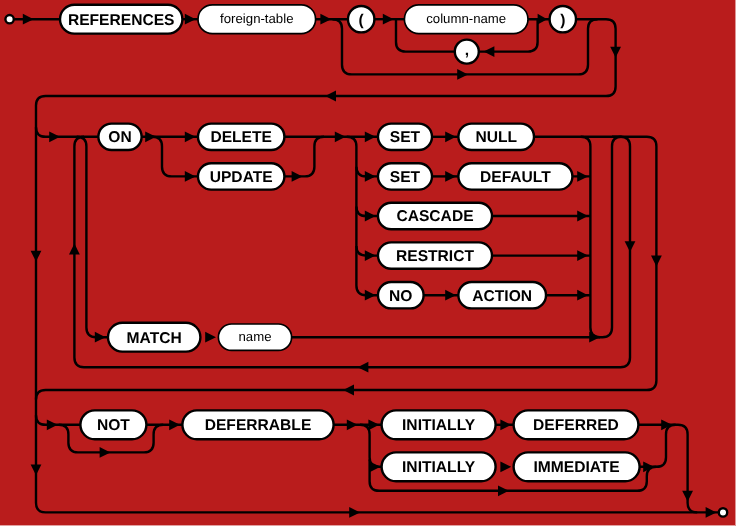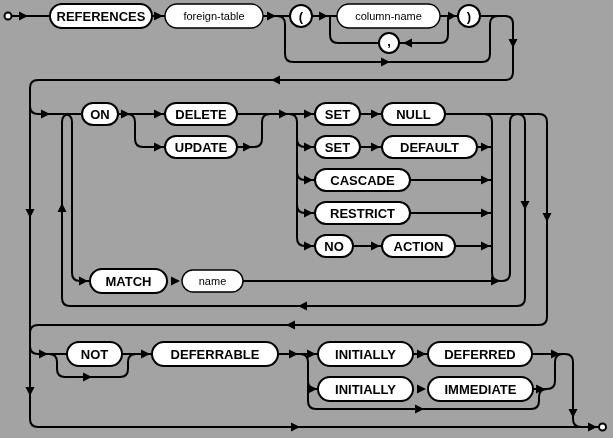--- a/index.html
+++ b/index.html
@@ -1,16 +1,16 @@
 <!DOCTYPE html>
 <html><head>
 <meta charset="utf-8">
 <style>
   html,body{margin:0;padding:0;background:#ffffff;}
-  .stage{position:relative;width:613px;height:438px;background:#a3a3a3;overflow:hidden;
+  .stage{position:relative;width:613px;height:438px;background:#b91c1c;overflow:hidden;
          font-family:"Liberation Sans",sans-serif;}
   svg{display:block}
   .wire{fill:none;stroke:#000;stroke-width:2;}
   .arrow{fill:#000;stroke:none;}
   .kw-box{fill:#fff;stroke:#000;stroke-width:2;}
   .nt-box{fill:#fff;stroke:#000;stroke-width:1.4;}
   .bullet{fill:#fff;stroke:#000;stroke-width:2;}
   .kw-text{font-family:"Liberation Sans",sans-serif;font-size:13px;font-weight:bold;
            text-anchor:middle;fill:#000;}
   .nt-text{font-family:"Liberation Sans",sans-serif;font-size:11px;font-weight:normal;

